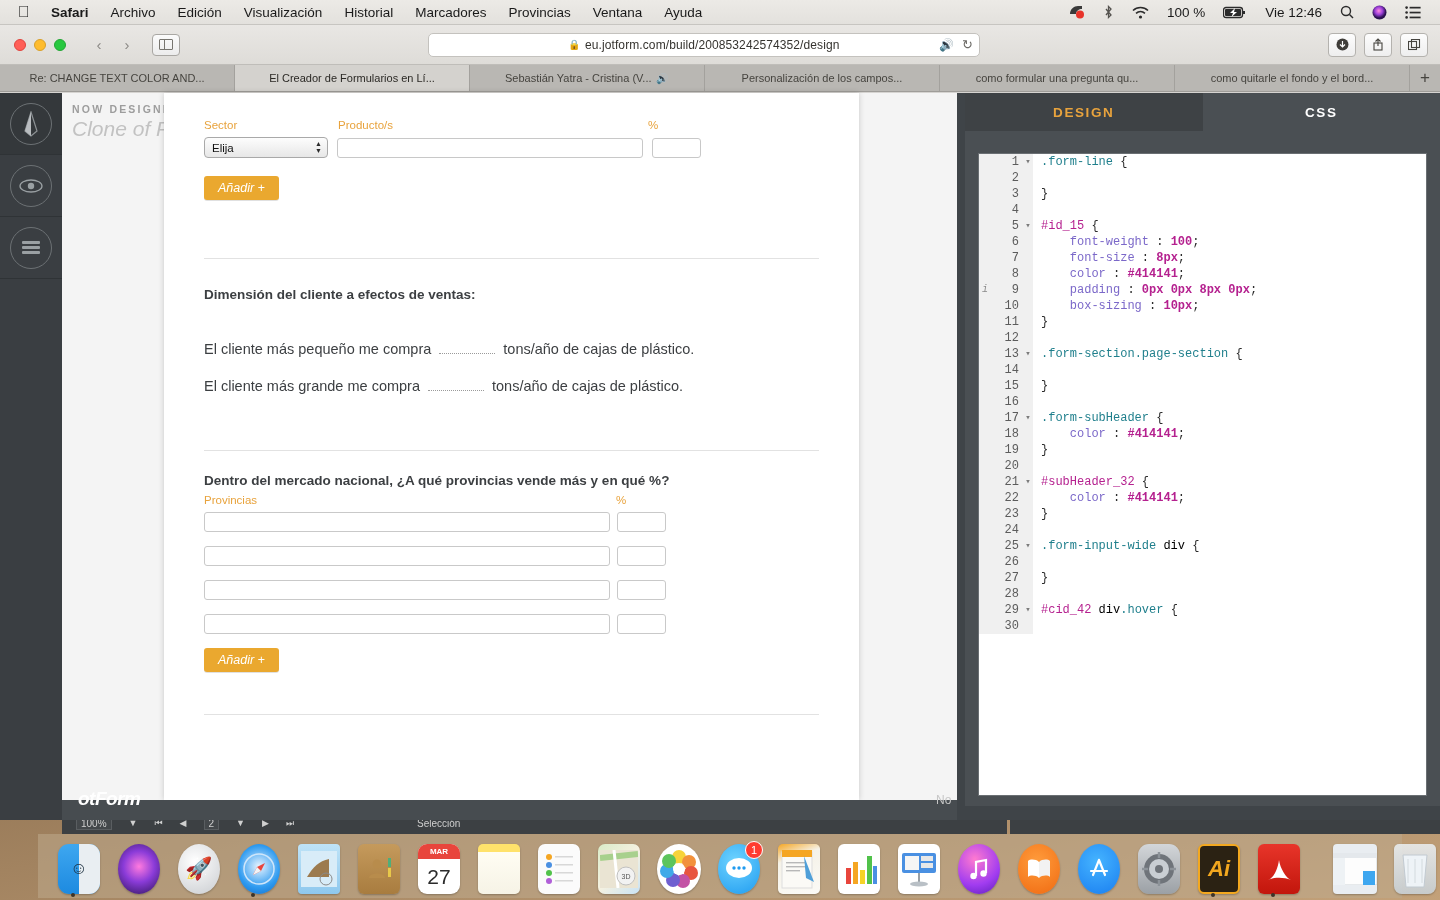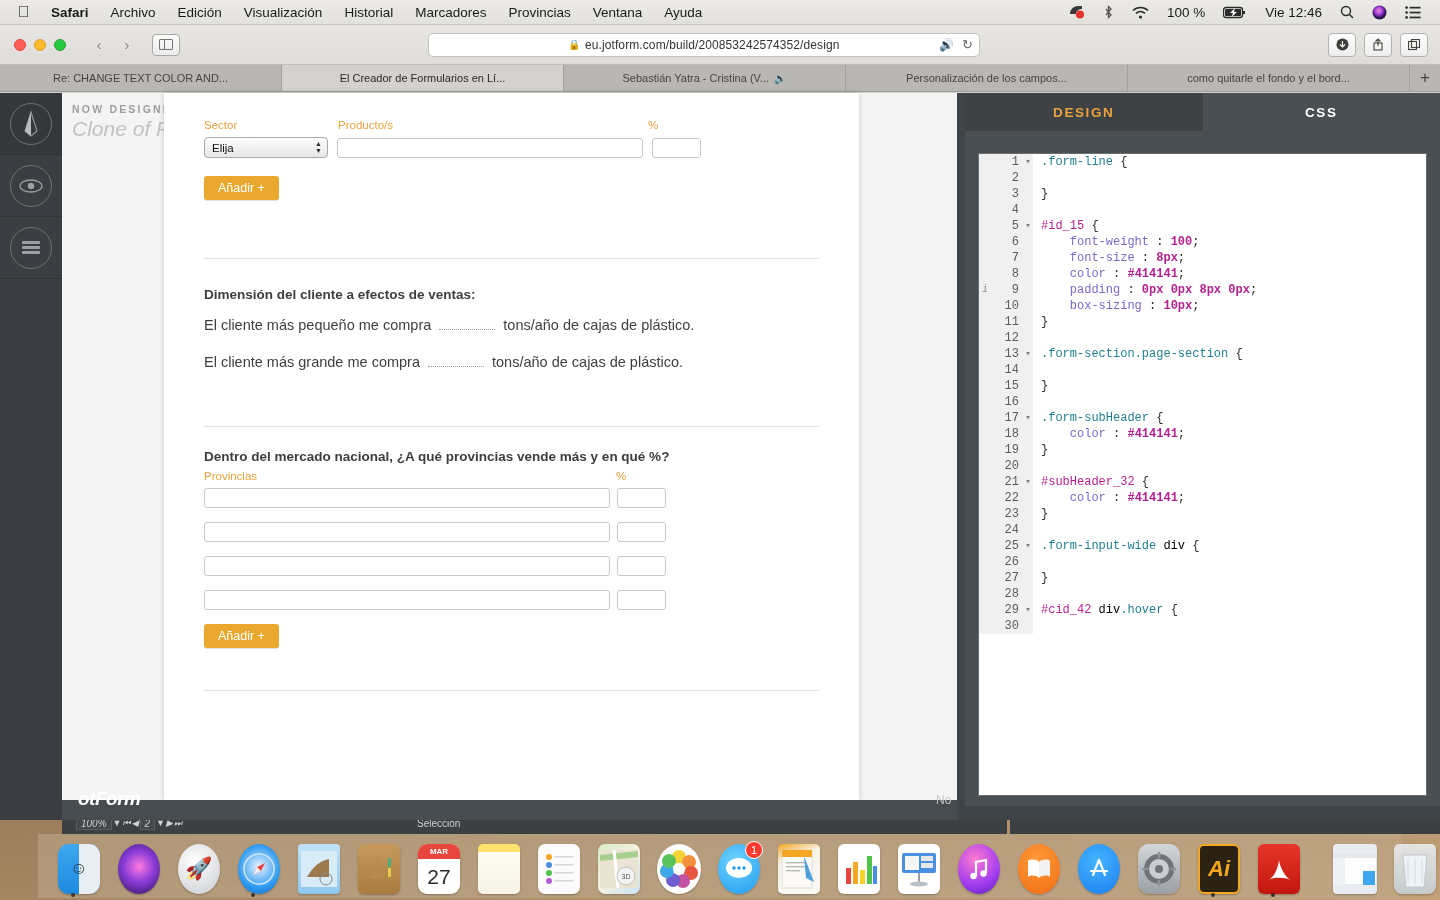--- a/index.html
+++ b/index.html
@@ -155,20 +155,21 @@
     position: relative;
   }
   .select-arrows {
     position: absolute; right: 5px; display: flex; flex-direction: column; gap: 1px;
     font-size: 7px; line-height: 6px; color: #2b2b2b;
   }
   .btn-add {
     display: inline-block; background: #eaa82f; color: #fff; font-size: 12.5px;
     padding: 5px 14px; border-radius: 3px; font-weight: normal;
     box-shadow: 0 1px 0 rgba(0,0,0,.12);
+    font-style: italic;
   }
   .divider { height: 1px; background: #e2e2e2; margin: 0 40px; }
   .stmt { font-size: 14.5px; color: #3c3f42; display: flex; align-items: baseline; }
   .blank {
     display: inline-block; width: 56px; border-bottom: 1px dotted #9a9a9a;
     margin: 0 8px; height: 14px;
   }
   .bold-stmt { font-weight: bold; font-size: 13.5px; color: #3c3f42; }
 
   .prov-row { display: flex; align-items: center; gap: 7px; margin-bottom: 14px; }
@@ -223,21 +224,21 @@
   
   #ai-strip {
     position: absolute; left: 62px; top: 812px; width: 945px; height: 22px;
     background: #3c4043; color: #cfcfcf; font-size: 10px;
     display: flex; align-items: center; z-index: 15;
   }
   #ai-strip2 {
     position: absolute; left: 1010px; top: 812px; width: 430px; height: 22px;
     background: #3c4043; z-index: 15;
   }
-  .ai-ctrl { display: flex; align-items: center; gap: 1px; padding-left: 14px; font-style: italic; }
+  .ai-ctrl { display: flex; align-items: center; gap: 17px; padding-left: 14px; }
   .ai-box { border: 1px solid #5a5e61; padding: 0 4px; height: 14px; line-height: 13px; background: #44484b; }
   .ai-arrow { font-size: 9px; color: #d0d0d0; }
   #ai-sel { position: absolute; left: 355px; }
 
   
   #white-remnant {
     position: absolute; left: 1010px; top: 780px; width: 430px; height: 32px;
     background: #ffffff; z-index: 16;
   }
   #white-remnant .grey { position: absolute; left: 0; top: 0; width: 52px; height: 18px; background: #e8e8e8; }
@@ -435,20 +436,23 @@
         <span class="tab-label">El Creador de Formularios en Lí...</span>
       </div>
     <div class="tab">
         <span class="tab-label">Sebastián Yatra - Cristina (V...</span>
         <span class="tab-audio">🔊</span>
       </div>
     <div class="tab">
         <span class="tab-label">Personalización de los campos...</span>
       </div>
     <div class="tab">
+        <span class="tab-label">como formular una pregunta qu...</span>
+      </div>
+    <div class="tab">
         <span class="tab-label">como quitarle el fondo y el bord...</span>
       </div>
     <div id="newtab">+</div>
   </div>
 
   <div id="page">
 
     <div id="rail">
       <div class="rail-cell top">
         <span class="rail-circle">
@@ -507,21 +511,21 @@
               <span class="btn-add">Añadir +</span>
             </div>
           </div>
 
           <div style="height:58px"></div>
         </div>
 
         <div class="divider"></div>
 
         <div class="form-inner" style="padding-top:28px">
-          <div class="bold-stmt" style="margin-bottom:14px">Dimensión del cliente a efectos de ventas:</div>
+          <div class="bold-stmt" style="margin-bottom:38px">Dimensión del cliente a efectos de ventas:</div>
           <div class="stmt" style="margin-bottom:20px">
             <span>El cliente más pequeño me compra</span>
             <span class="blank"></span>
             <span>tons/año de cajas de plástico.</span>
           </div>
           <div class="stmt">
             <span>El cliente más grande me compra</span>
             <span class="blank"></span>
             <span>tons/año de cajas de plástico.</span>
           </div>

